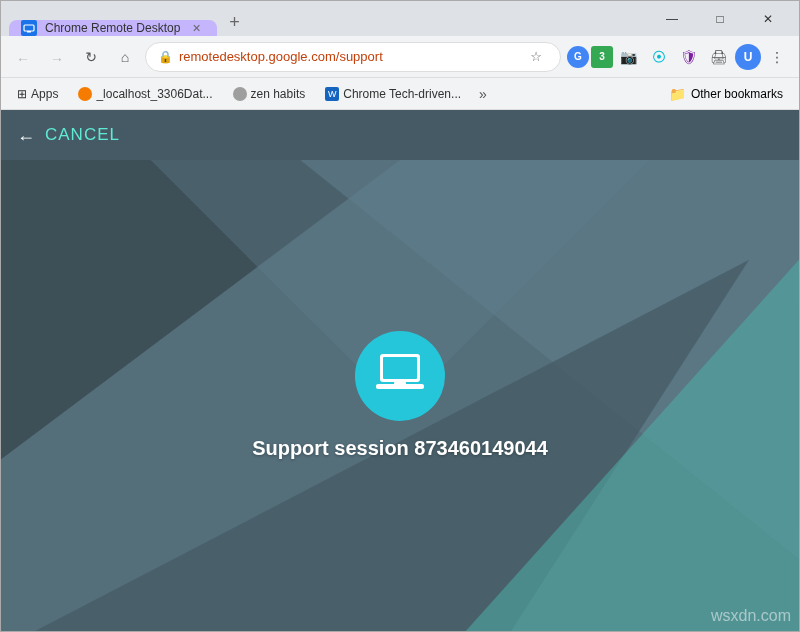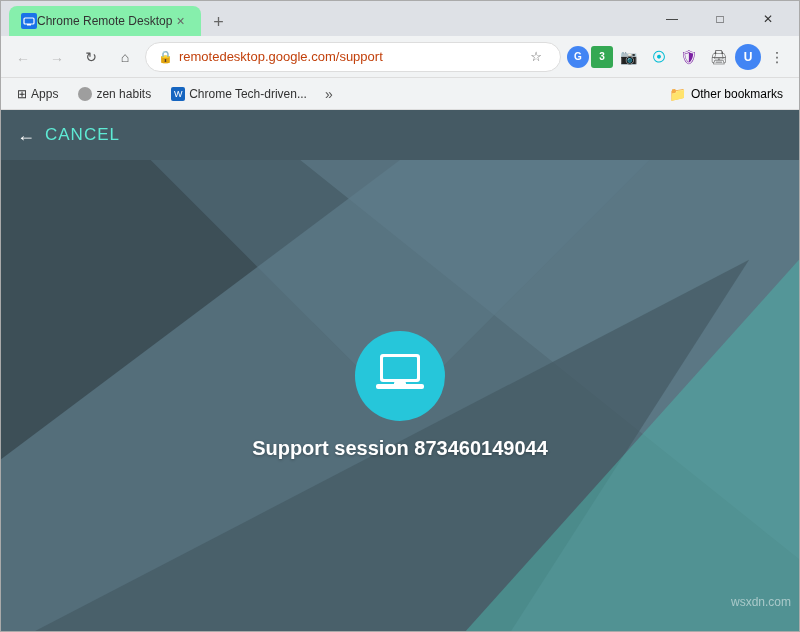--- a/index.html
+++ b/index.html
@@ -13,24 +13,25 @@
       height: 35px;
       background: #dee1e6;
       display: flex;
       align-items: center;
       padding: 0 8px;
       flex-shrink: 0;
     }
     .tab-area { display: flex; align-items: flex-end; flex: 1; height: 100%; }
     .tab {
       display: flex; align-items: center;
-      background: #86efac;
+      background: #c4b5fd;
       border-radius: 8px 8px 0 0;
       padding: 0 12px;
-      height: 30px;
+      height: 16px;
+      gap: 8px;
       font-size: 12px;
       color: #333;
       min-width: 180px;
     }
     .tab-icon { width: 16px; height: 16px; background: #1a73e8; border-radius: 2px; display: flex; align-items: center; justify-content: center; }
     .tab-title { flex: 1; font-size: 12px; white-space: nowrap; overflow: hidden; text-overflow: ellipsis; }
     .tab-close { font-size: 14px; color: #666; cursor: pointer; padding: 2px 4px; border-radius: 3px; }
     .new-tab-btn { width: 28px; height: 28px; display: flex; align-items: center; justify-content: center; font-size: 18px; color: #666; cursor: pointer; border-radius: 50%; margin-left: 4px; }
     .window-controls { display: flex; gap: 2px; align-items: center; }
     .win-btn { width: 46px; height: 32px; display: flex; align-items: center; justify-content: center; font-size: 12px; cursor: pointer; color: #333; }
@@ -150,23 +151,23 @@
     .session-text {
       color: #fff;
       font-size: 20px;
       font-weight: 700;
       text-shadow: 0 1px 3px rgba(0,0,0,0.3);
     }
 
     
     .watermark {
       position: absolute;
-      bottom: 22px;
+      bottom: 6px;
       right: 8px;
-      font-size: 12px;
+      font-size: 16px;
       color: rgba(255,255,255,0.5);
       z-index: 20;
     }
   </style>
 </head>
 <body>
 
 <div class="window">
 
   <div class="titlebar">
@@ -223,20 +224,24 @@
       <div class="toolbar-icon">⋮</div>
     </div>
   </div>
 
   <div class="bookmarks-bar">
     <div class="bookmark-item">
       <span>⊞</span>
       <span>Apps</span>
     </div>
     <div class="bookmark-item">
+      <span style="width:14px;height:14px;background:#f57c00;border-radius:50%;display:inline-block;"></span>
+      <span>_localhost_3306Dat...</span>
+    </div>
+    <div class="bookmark-item">
       <span style="width:14px;height:14px;background:#9e9e9e;border-radius:50%;display:inline-block;"></span>
       <span>zen habits</span>
     </div>
     <div class="bookmark-item">
       <span style="width:14px;height:14px;background:#1565c0;border-radius:2px;display:inline-block; color:white; font-size:9px; text-align:center; line-height:14px;">W</span>
       <span>Chrome Tech-driven...</span>
     </div>
     <div class="bookmarks-more">»</div>
     <div class="other-bookmarks">
       <span class="folder-icon">📁</span>

